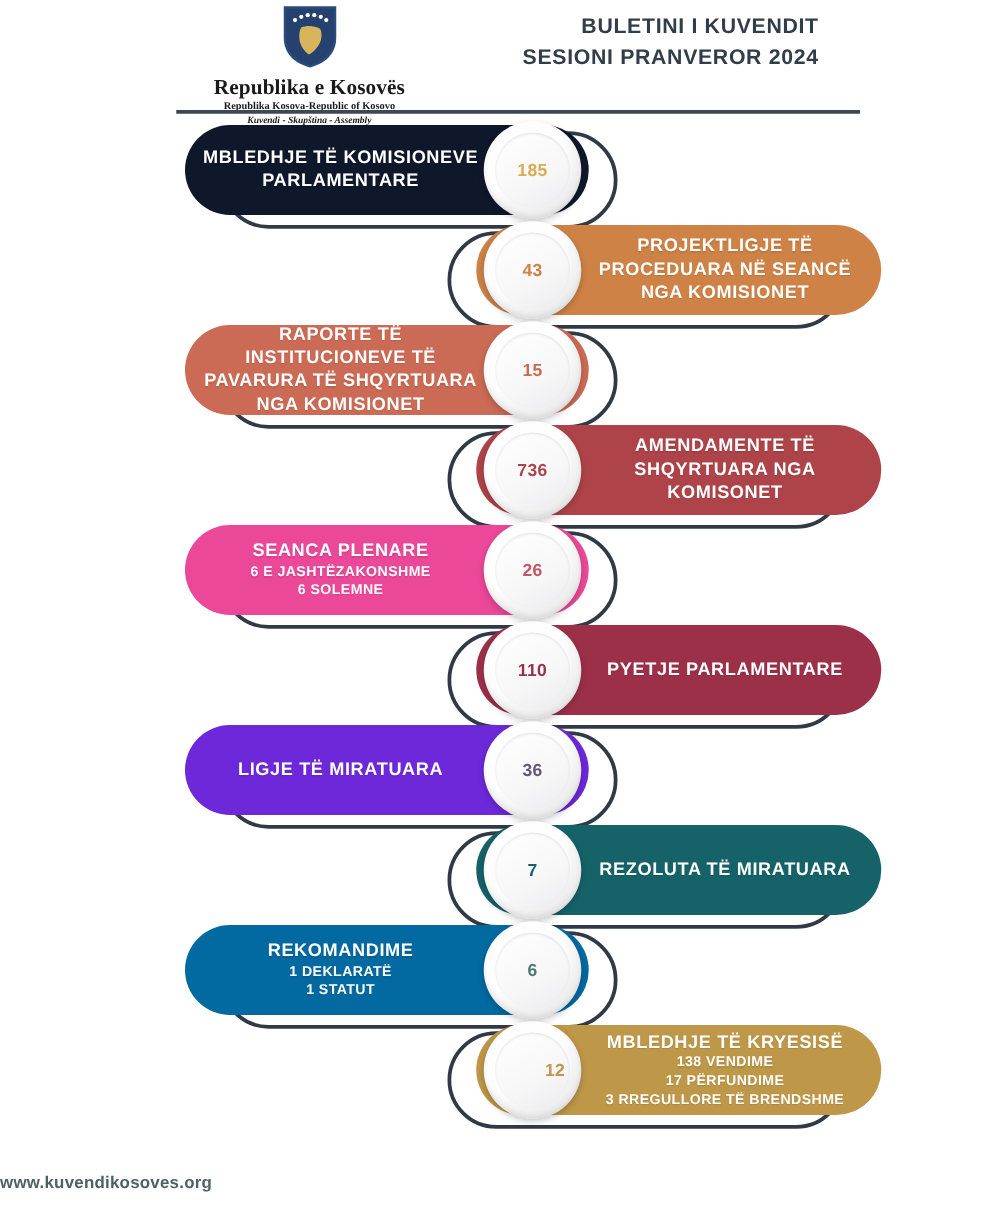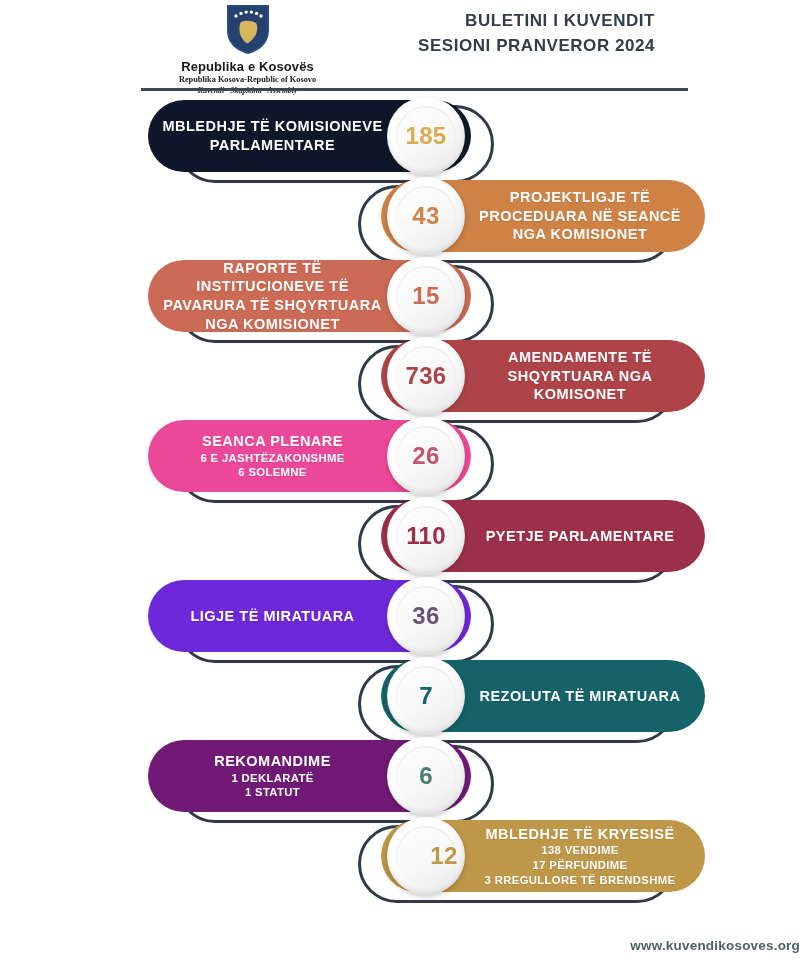--- a/index.html
+++ b/index.html
@@ -30,22 +30,22 @@
   }
 
   .crest {
     width: 46px;
     height: 54px;
     margin: 0 auto 3px;
     display: block;
   }
 
   .logo-line1 {
-    font-family: Liberation Sans, sans-serif;
-    font-size: 13px;
+    font-family: Liberation Serif, serif;
+    font-size: 17px;
     font-weight: bold;
     color: #1a1a1a;
     line-height: 1.25;
     letter-spacing: 0.1px;
   }
   .logo-line2 {
     font-family: "Liberation Serif", serif;
     font-size: 8.3px;
     font-weight: bold;
     color: #1a1a1a;
@@ -165,34 +165,34 @@
     content: "";
     position: absolute;
     top: 9px; left: 9px; right: 9px; bottom: 9px;
     border-radius: 50%;
     background: linear-gradient(150deg, #ffffff 0%, #f7f7f8 60%, #ececee 100%);
     box-shadow: inset 0 1px 2px rgba(0,0,0,0.10);
   }
   .badge-num {
     position: relative;
     z-index: 2;
-    font-size: 24px;
+    font-size: 14px;
     font-weight: bold;
     letter-spacing: 0.3px;
   }
   .row.left  .badge { right: 6px; }
   .row.right .badge { left: 6px; }
 
   
   .footer {
     position: absolute;
     left: 0;
     top: 938px;
     width: 800px;
-    text-align: right;
+    text-align: left;
   }
   .footer-url {
     font-size: 13.5px;
     font-weight: bold;
     color: #4d6361;
     letter-spacing: 0.2px;
   }
 </style>
 </head>
 <body>
@@ -294,21 +294,21 @@
       <div class="outline"></div>
       <div class="pill" style="background: rgb(21, 98, 105);">
         <div class="label"><span>REZOLUTA TË MIRATUARA</span></div>
         <div class="badge">
           <span class="badge-num" style="color: rgb(21, 98, 105);">7</span>
         </div>
       </div>
     </div>
     <div class="row left">
       <div class="outline"></div>
-      <div class="pill" style="background: #701a75;">
+      <div class="pill" style="background: #0369a1;">
         <div class="label"><span>REKOMANDIME</span><span class="sub">1 DEKLARATË</span><span class="sub">1 STATUT</span></div>
         <div class="badge">
           <span class="badge-num" style="color: rgb(76, 124, 111);">6</span>
         </div>
       </div>
     </div>
     <div class="row right">
       <div class="outline"></div>
       <div class="pill" style="background: rgb(190, 151, 72);">
         <div class="label"><span>MBLEDHJE TË KRYESISË</span><span class="sub">138 VENDIME</span><span class="sub">17 PËRFUNDIME</span><span class="sub">3 RREGULLORE TË BRENDSHME</span></div>

